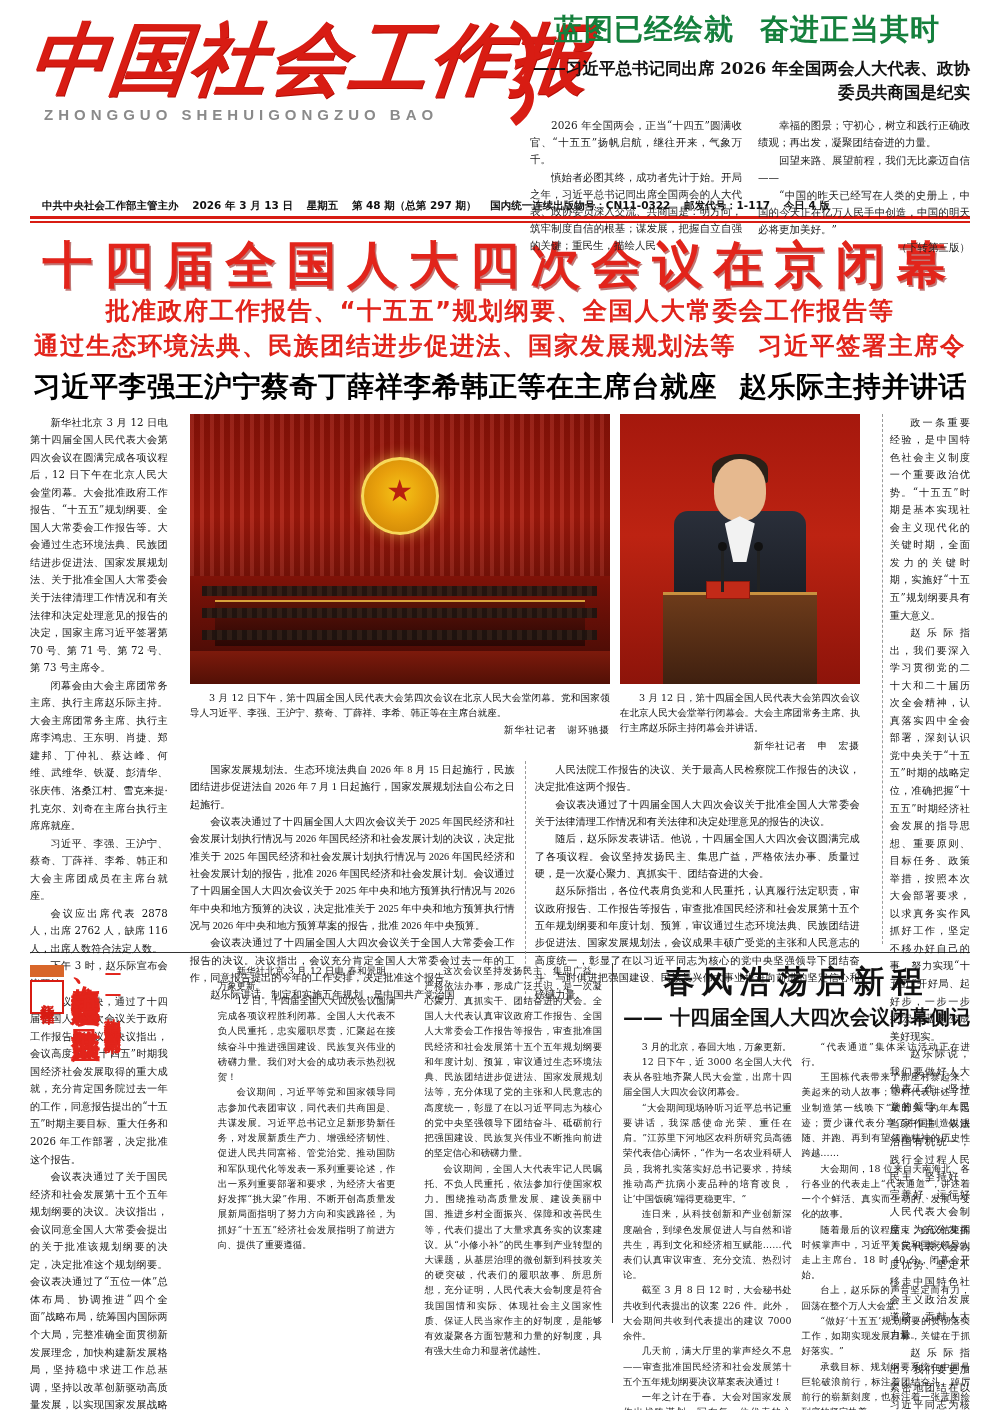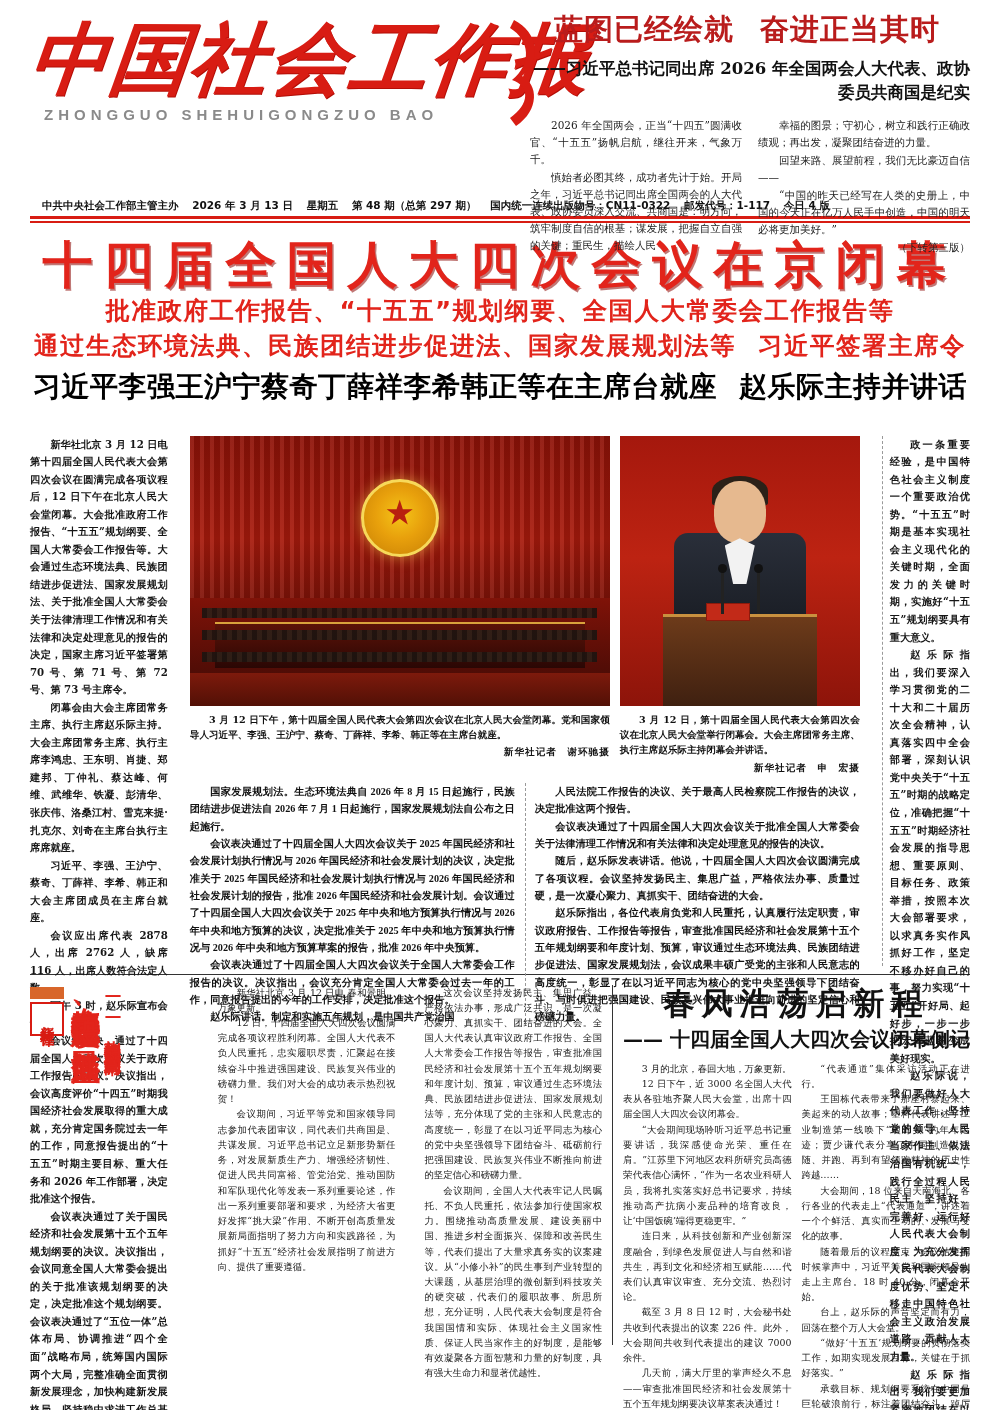--- a/index.html
+++ b/index.html
@@ -33,21 +33,21 @@
     white-space:nowrap;
   }
   .mast-right { flex:1; padding-top:10px; position:relative; }
   .flag-mark {
     position:absolute; left:-22px; top:14px; width:40px; height:120px;
     pointer-events:none;
   }
   .hl-top {
     font-family:"DejaVu Sans", sans-serif;
     font-weight:bold; font-size:29px; letter-spacing:1px;
-    color:#b91c1c; white-space:nowrap; padding-left:24px;
+    color:#15803d; white-space:nowrap; padding-left:24px;
   }
   .hl-top .gap { display:inline-block; width:26px; }
   .hl-sub {
     margin-top:7px;
     font-family:"DejaVu Serif", serif;
     font-weight:bold; font-size:16.5px; line-height:1.45;
     color:#111;
     text-align:right;
   }
 
@@ -88,21 +88,21 @@
   }
   .h-sub3 {
     font-family:"DejaVu Sans", sans-serif;
     font-weight:bold; color:#000000;
     font-size:28px; letter-spacing:0.5px; line-height:1.5;
     white-space:nowrap; margin-top:2px;
   }
   .h-sub3 .gap2, .h-sub2 .gap2 { display:inline-block; width:22px; }
 
   
-  .body-wrap { display:flex; gap:22px; margin-top:22px; height:530px;font-weight:bold; }
+  .body-wrap { display:flex; gap:22px; margin-top:0; height:530px; }
   .col {
     font-family:"DejaVu Serif", serif;
     font-size:10.2px; line-height:1.72; text-align:justify; color:#161616;
   }
   .col p { margin:0; text-indent:2em; }
   .col-1 { width:146px; }
   .col-mid { width:670px; display:flex; flex-direction:column; }
   .col-r { width:93px; border-left:1px dashed #999; padding-left:7px; }
 
   .photos { display:flex; gap:10px; }

